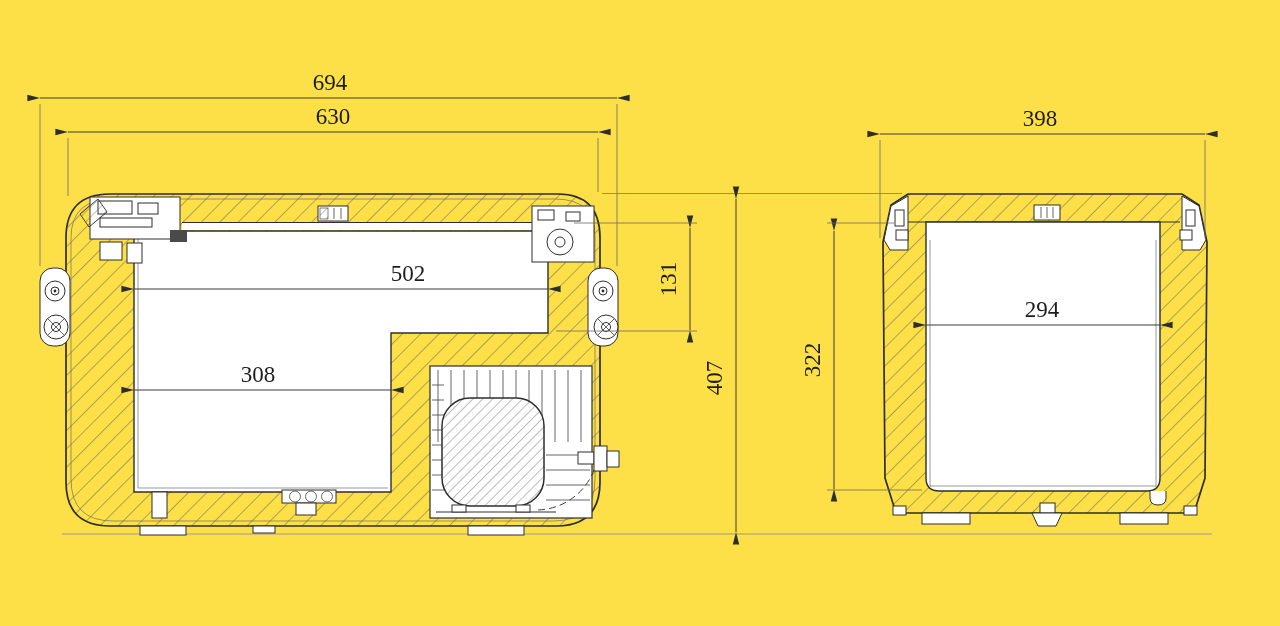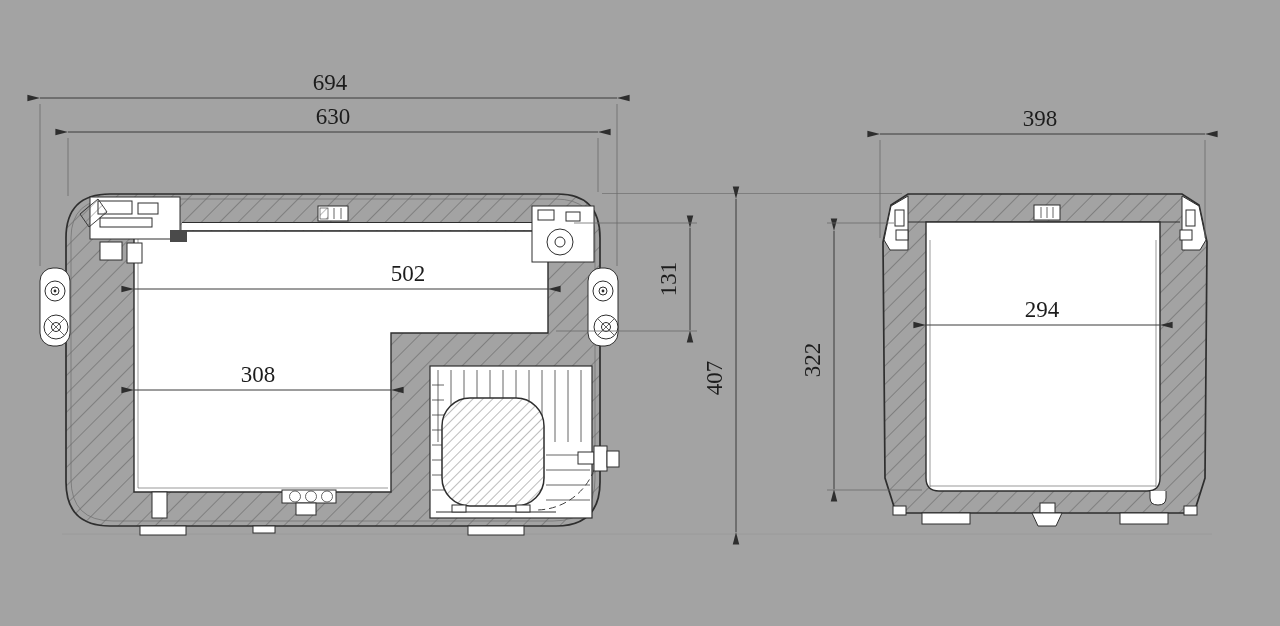--- a/index.html
+++ b/index.html
@@ -1,17 +1,17 @@
 <!DOCTYPE html>
 <html><head>
 <meta charset="utf-8">
 <style>
   html,body{margin:0;padding:0;background:#ffffff;}
   #canvas{
-    position:relative;width:1280px;height:626px;background:#a3a3a3;overflow:hidden;
+    position:relative;width:1280px;height:626px;background:#fde047;overflow:hidden;
     font-family:"Liberation Serif","DejaVu Serif",serif;
   }
   svg{display:block;}
   .dim-text{
     font-family:"Liberation Serif","DejaVu Serif",serif;
     font-size:23px;fill:#1c1c1c;
   }
   .thin{stroke:#6e6e6e;stroke-width:.7;fill:none;}
   .dimline{stroke:#3a3a3a;stroke-width:1;fill:none;}
   .extline{stroke:#6a6a6a;stroke-width:.8;fill:none;}

